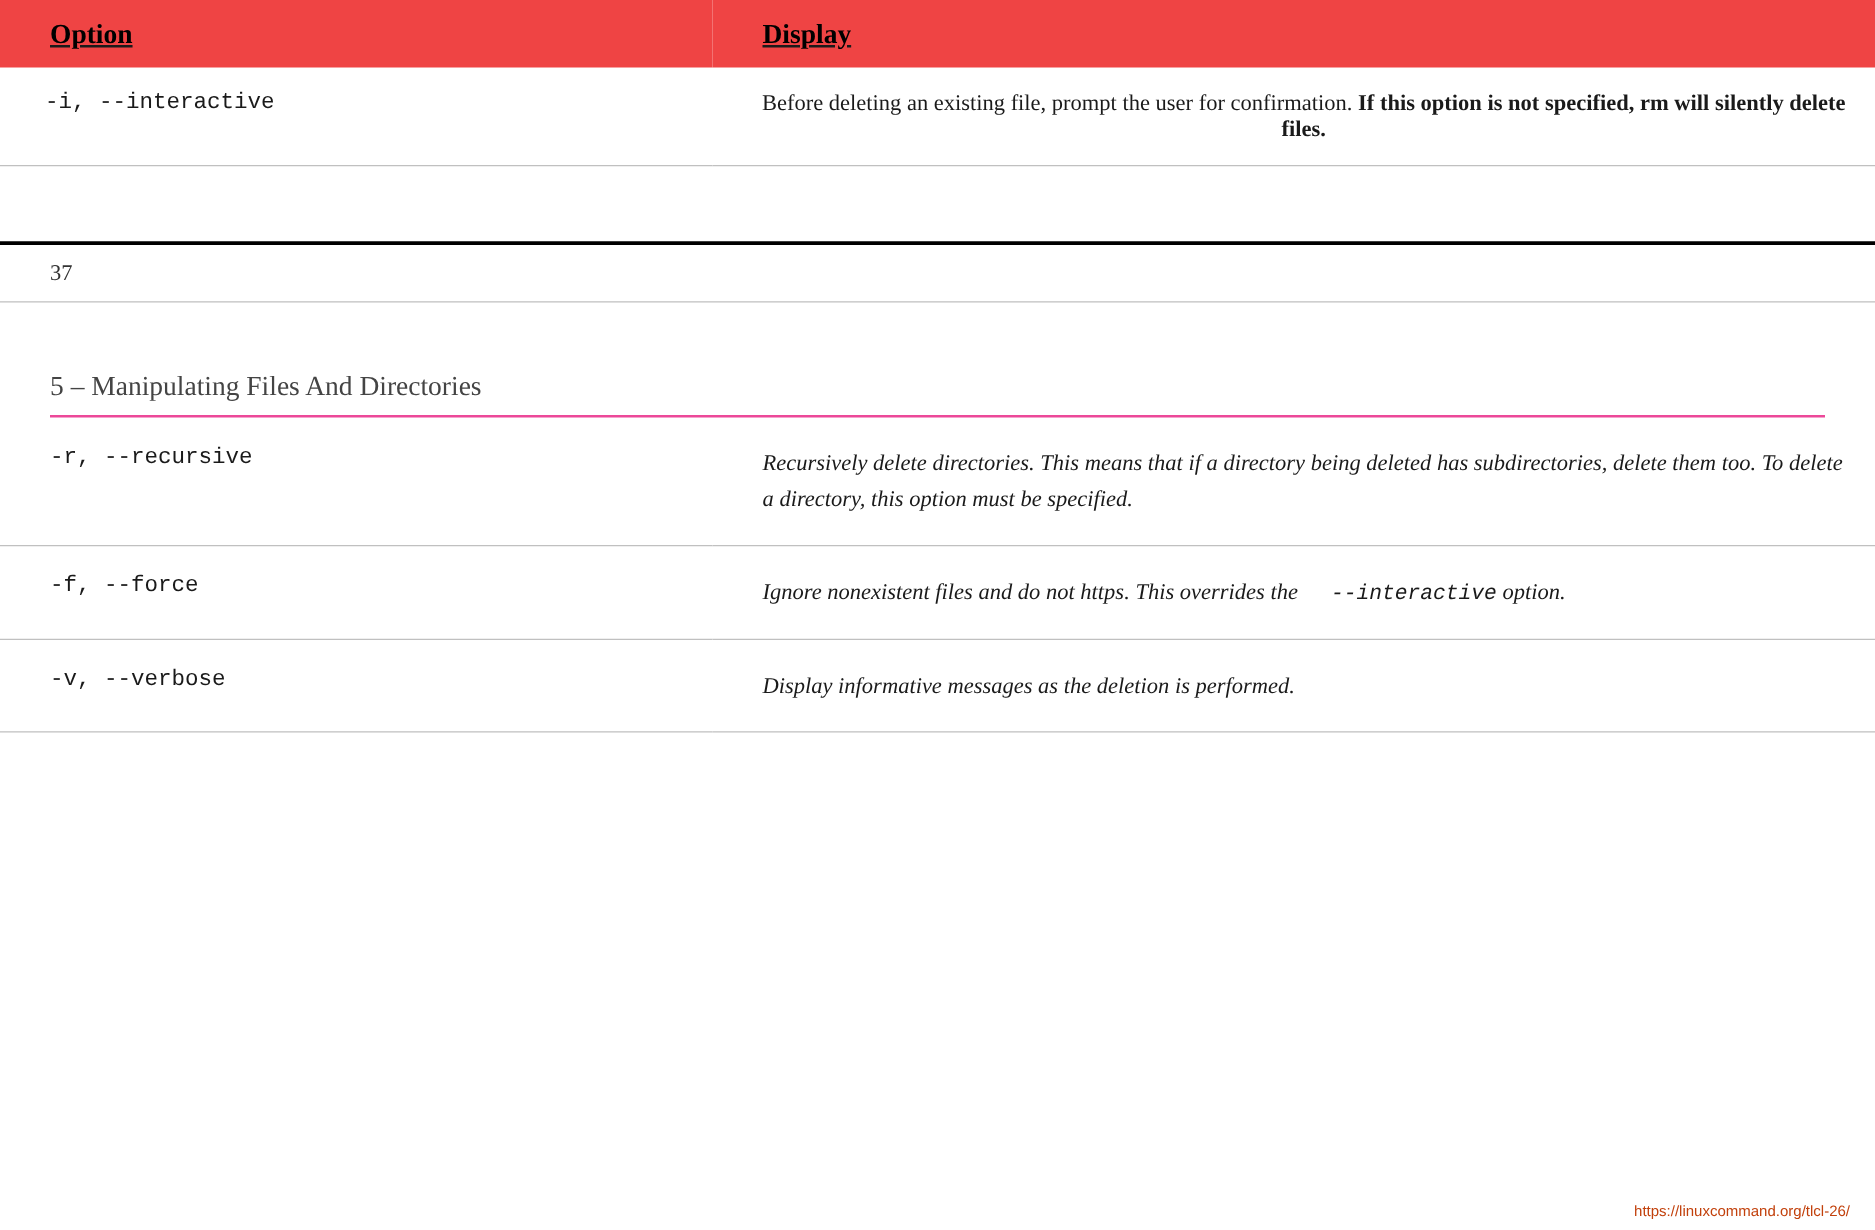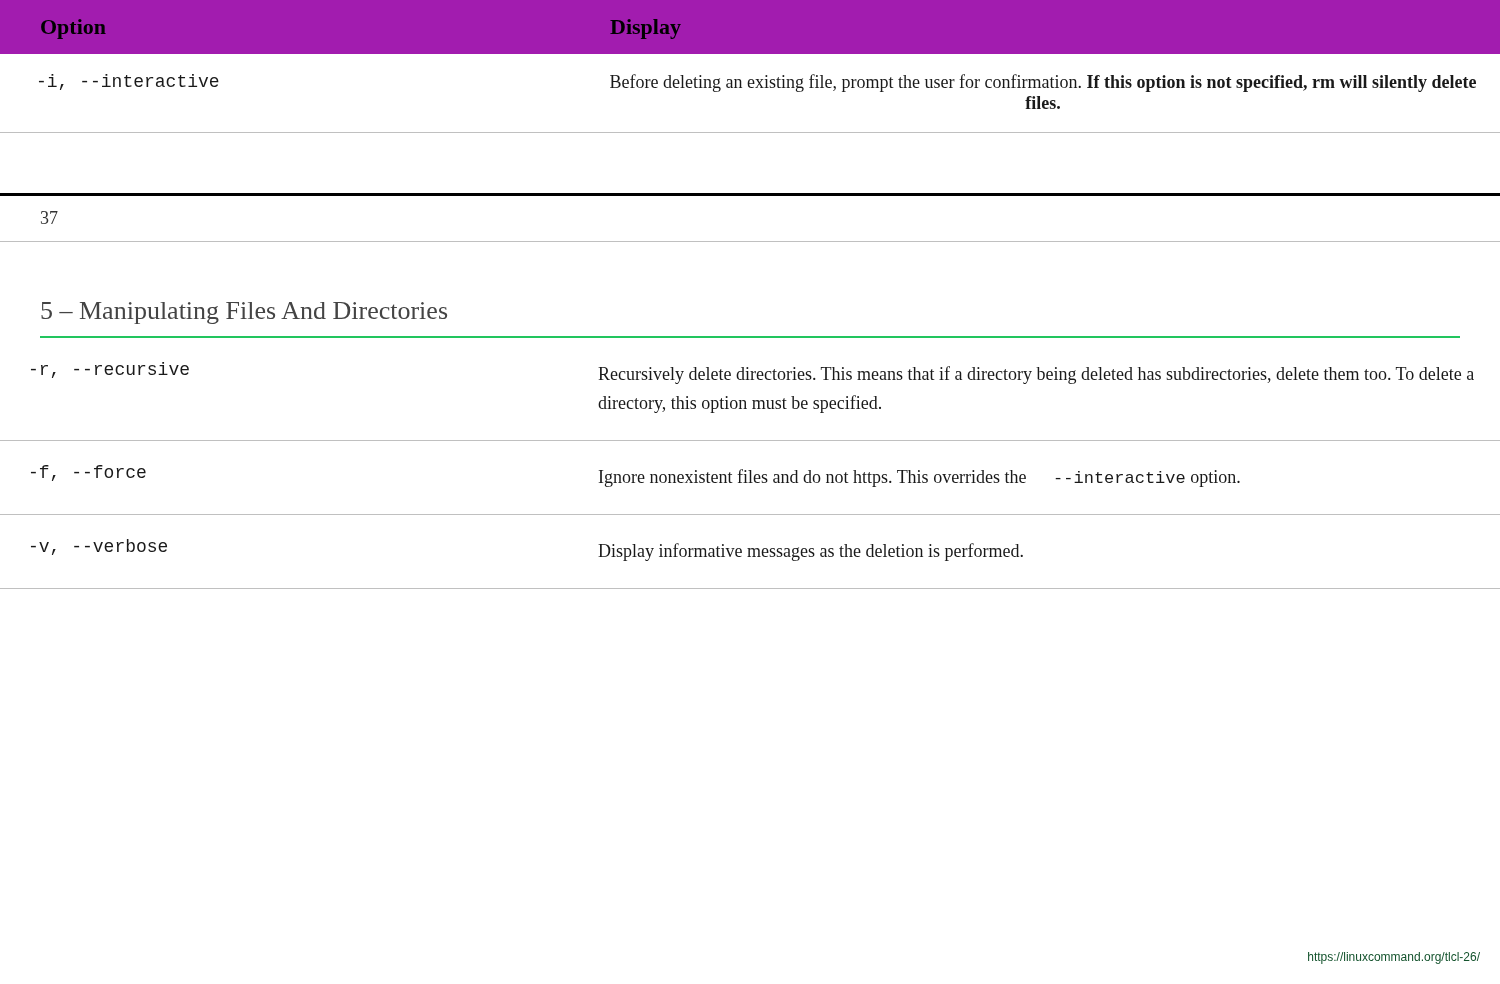--- a/index.html
+++ b/index.html
@@ -23,21 +23,22 @@
     }
 
     
     .top-table {
       width: 100%;
       border-collapse: collapse;
       margin-bottom: 0;
     }
 
     .top-table thead tr {
-      background-color: #a21caf;
+      background-color: #ef4444;
+      text-decoration: underline;
     }
 
     .top-table thead th {
       padding: 14px 20px 14px 40px;
       text-align: left;
       font-family: Georgia, serif;
       font-size: 22px;
       font-weight: bold;
       color: #000;
       border: none;
@@ -87,75 +88,76 @@
       border-bottom: 1px solid #c0c0c0;
     }
 
     
     .chapter-section {
       padding: 30px 40px 0 40px;
     }
 
     .chapter-title {
       font-family: Georgia, serif;
-      font-size: 26px;
+      font-size: 22px;
       font-weight: normal;
       color: #444;
       padding-bottom: 10px;
-      border-bottom: 2px solid #22c55e;
+      border-bottom: 2px solid #ec4899;
       margin-bottom: 0;
     }
 
     
     .bottom-table {
       width: 100%;
       border-collapse: collapse;
       margin-top: 0;
     }
 
     .bottom-table tbody tr {
       border-bottom: 1px solid #c0c0c0;
     }
 
     .bottom-table tbody td {
-      padding: 22px 20px 22px 28px;
+      padding: 22px 20px 22px 40px;
       vertical-align: top;
       font-size: 18px;
     }
 
     .bottom-table tbody td:first-child {
       font-family: 'Courier New', Courier, monospace;
       font-size: 18px;
       color: #1a1a1a;
       width: 38%;
     }
 
     .bottom-table tbody td:last-child {
       font-family: Georgia, 'Times New Roman', serif;
       font-size: 18px;
       line-height: 1.6;
+      font-style: italic;
     }
 
     .inline-code {
       font-family: 'Courier New', Courier, monospace;
       font-size: 17px;
       color: #1a1a1a;
       margin-left: 22px;
     }
 
     .bold-text {
       font-weight: bold;
     }
 
     .url-note {
       position: fixed;
-      bottom: 20px;
+      bottom: 8px;
       right: 20px;
       font-size: 12px;
-      color: #14532d;
+      color: #c2410c;
       font-family: Arial, sans-serif;
     }
   </style>
 </head>
 <body>
 
 <div class="page-container">
 
   <table class="top-table">
     <thead>

